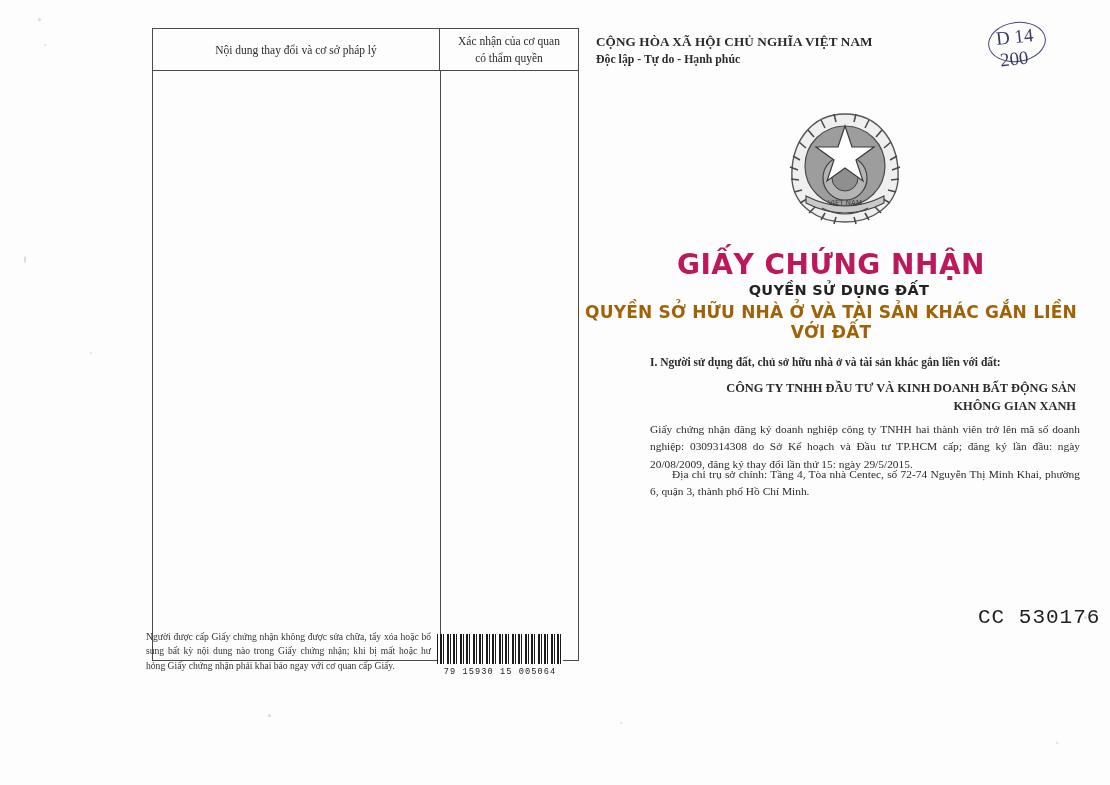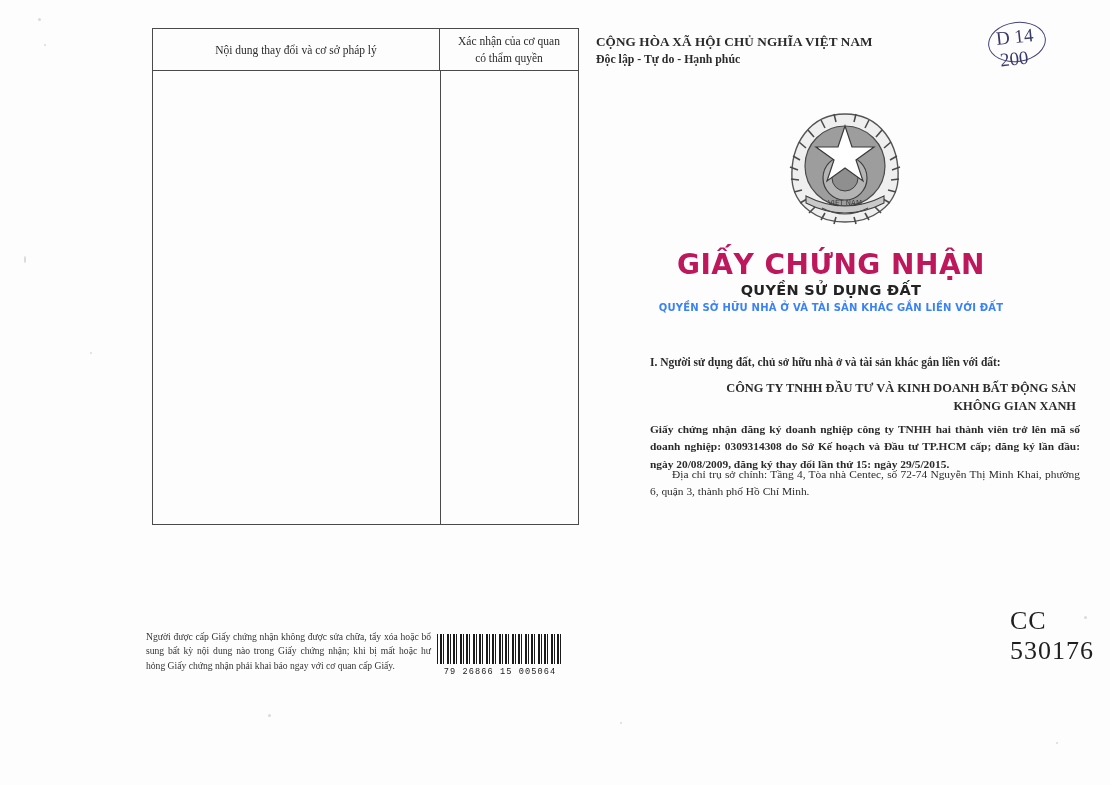--- a/index.html
+++ b/index.html
@@ -29,21 +29,21 @@
     border-radius: 50%;
     opacity: .55;
   }
 
   
   .left-table {
     position: absolute;
     left: 152px;
     top: 28px;
     width: 427px;
-    height: 497px;
+    height: 633px;
     border: 1px solid #4a4a4a;
     box-sizing: border-box;
     display: flex;
     flex-direction: column;
   }
   .lt-head {
     display: flex;
     height: 41px;
     border-bottom: 1px solid #4a4a4a;
   }
@@ -175,37 +175,37 @@
     left: 0; top: 248px; width: 470px;
     text-align: center;
     font-family: "DejaVu Sans", sans-serif;
     font-size: 28px;
     font-weight: bold;
     letter-spacing: .5px;
     color: #be185d;
   }
   .title-sub1 {
     position: absolute;
-    left: 0; top: 282px; width: 470px;
+    left: 8px; top: 282px; width: 470px;
     text-align: center;
     font-family: "DejaVu Sans", sans-serif;
     font-size: 14.5px;
     font-weight: bold;
     letter-spacing: .3px;
     color: #232323;
   }
   .title-sub2 {
     position: absolute;
     left: -26px; top: 302px; width: 522px;
     text-align: center;
     font-family: "DejaVu Sans", sans-serif;
-    font-size: 10px;
+    font-size: 17px;
     font-weight: bold;
     letter-spacing: .2px;
-    color: #3b82f6;
+    color: #a16207;
   }
 
   
   .sec-heading {
     position: absolute;
     left: 54px; top: 356px; width: 430px;
     font-size: 11.5px;
     font-weight: bold;
   }
   .org-name {
@@ -217,34 +217,33 @@
     line-height: 1.45;
   }
   .para {
     position: absolute;
     left: 54px;
     width: 430px;
     font-size: 11.4px;
     line-height: 1.52;
     text-align: justify;
   }
-  .para-1 { top: 421px; font-weight: bold; }
+  .para-1 { top: 421px; }
   .para-2 { top: 466px; }
   .indent { display: inline-block; width: 22px; }
 
   
   .serial {
     position: absolute;
     left: 382px;
     top: 606px;
-    font-family: Liberation Serif, serif;
-    font-size: 26px;
+    font-family: Liberation Mono, monospace;
+    font-size: 21px;
     letter-spacing: 1px;
     color: #1f1f1f;
-    margin-left: 32px;
   }
 </style>
 </head>
 <body>
 
 <div class="page">
 
   <div class="speck" style="left:38px;top:18px;width:3px;height:3px;"></div>
   <div class="speck" style="left:44px;top:44px;width:2px;height:2px;"></div>
   <div class="speck" style="left:24px;top:256px;width:2px;height:7px;"></div>
@@ -265,21 +264,21 @@
     <div class="lt-body">
       <div class="lt-body-left"></div>
       <div class="lt-body-right"></div>
     </div>
   </div>
 
   <div class="footer-note">Người được cấp Giấy chứng nhận không được sửa chữa, tẩy xóa hoặc bổ sung bất kỳ nội dung nào trong Giấy chứng nhận; khi bị mất hoặc hư hỏng Giấy chứng nhận phải khai báo ngay với cơ quan cấp Giấy.</div>
 
   <div class="barcode-wrap">
     <div class="barcode-bars"></div>
-    <div class="barcode-num">79 26866 15 005064</div>
+    <div class="barcode-num">79 15930 15 005064</div>
   </div>
 
   <div class="right">
 
     <div class="natl-line1">CỘNG HÒA XÃ HỘI CHỦ NGHĨA VIỆT NAM</div>
     <div class="natl-line2">Độc lập - Tự do - Hạnh phúc</div>
 
     <div class="hand-circle"></div>
     <div class="hand" style="left:400px;top:26px;">D 14</div>
     <div class="hand" style="left:404px;top:48px;">200</div>

